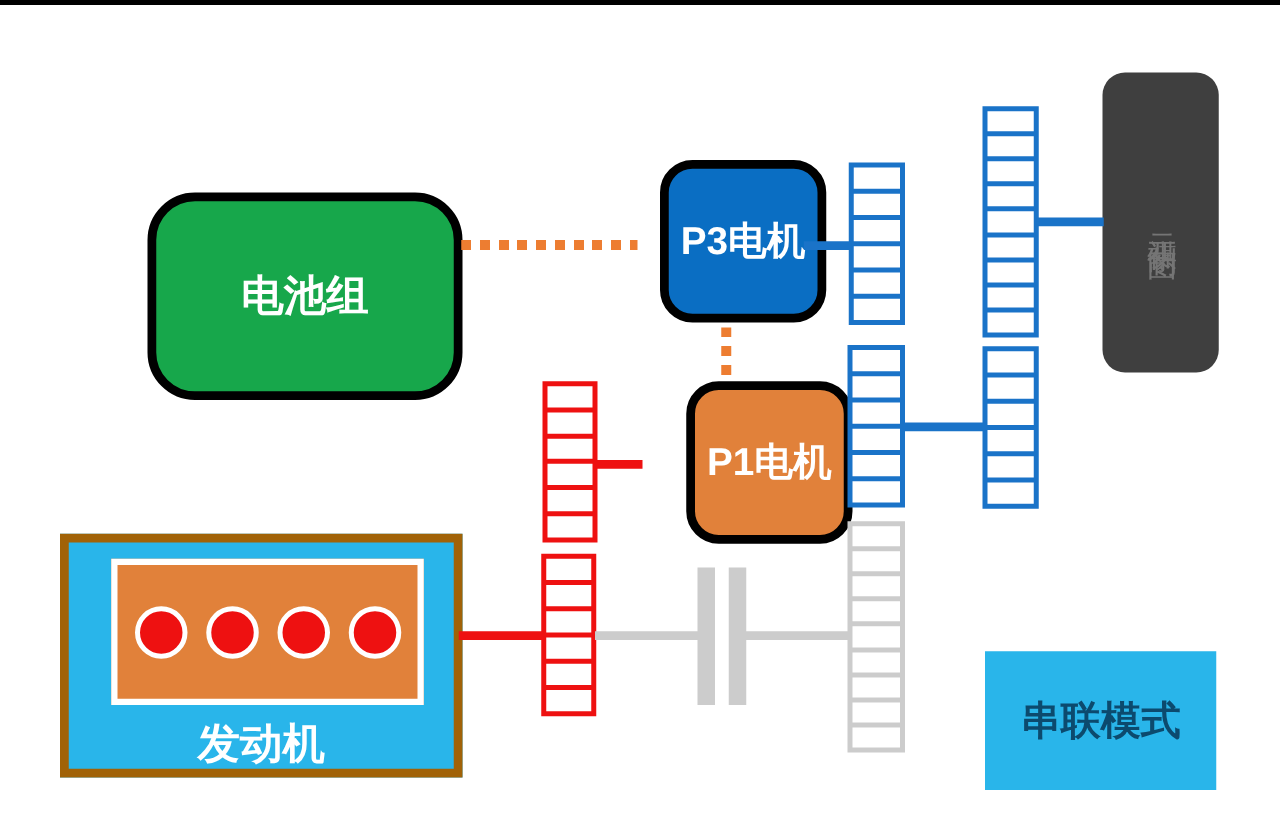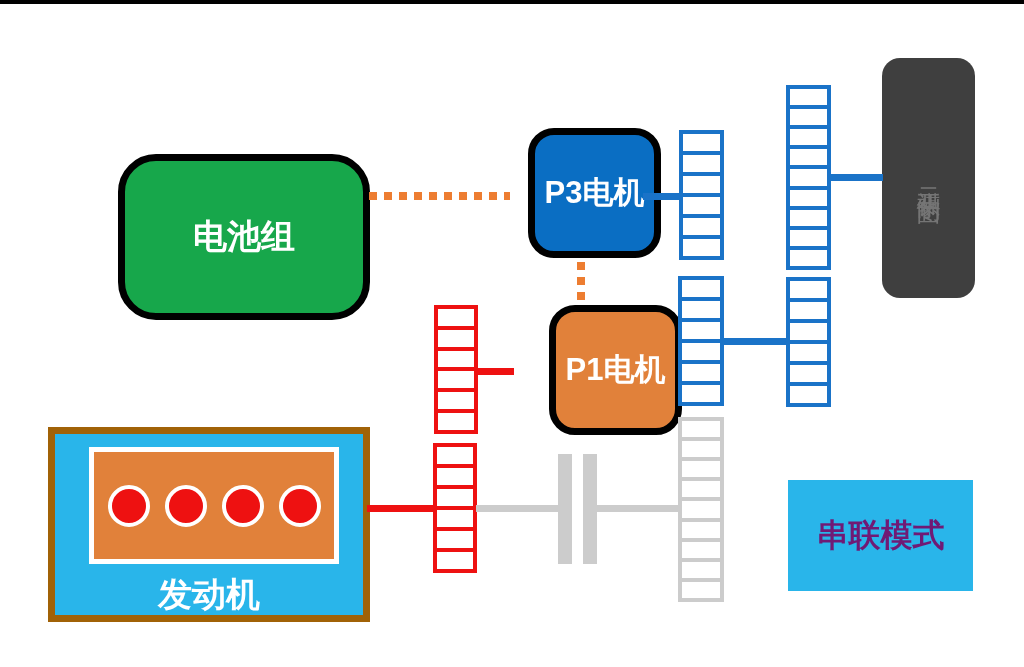--- a/index.html
+++ b/index.html
@@ -16,22 +16,22 @@
   #p3{left:512px;top:128px;width:133px;height:130px;border:7px solid #000;border-radius:26px;font-size:31px;}
   #p1{left:512px;top:305px;width:133px;height:130px;border:7px solid #000;border-radius:26px;font-size:31px;margin-left:37px;}
   #engine{left:48px;top:427px;width:322px;height:195px;border:7px solid #a16207;}
   #cylinder-block{position:absolute;left:34px;top:13px;width:240px;height:107px;border:5px solid #fff;
     display:flex;align-items:center;justify-content:center;gap:15px;}
   .cylinder{width:34px;height:34px;border:4px solid #fff;border-radius:50%;}
   #engine-label{position:absolute;left:0;right:0;top:138px;text-align:center;color:#fff;font-weight:600;font-size:34px;}
   #watermark{left:882px;top:58px;width:93px;height:240px;border-radius:18px;
     display:flex;align-items:center;justify-content:center;}
   #watermark-text{writing-mode:vertical-rl;text-orientation:upright;font-size:24px;letter-spacing:5px;font-weight:500;}
-  #mode-badge{left:788px;top:480px;width:185px;height:111px;display:flex;flex-direction:column;
-    align-items:center;justify-content:center;color:#701a75;font-weight:700;font-size:32px;line-height:1.2;}
+  #mode-badge{left:788px;top:521px;width:185px;height:111px;display:flex;flex-direction:column;
+    align-items:center;justify-content:center;color:#0c4a6e;font-weight:700;font-size:32px;line-height:1.2;}
   
   .gear{position:absolute;box-sizing:border-box;display:flex;flex-direction:column;gap:4px;padding:4px;}
   .gear-cell{flex:1;background:#fff;}
   
   .link{position:absolute;box-sizing:border-box;}
   
   .clutch-bar{position:absolute;}
 </style>
 </head>
 <body>

